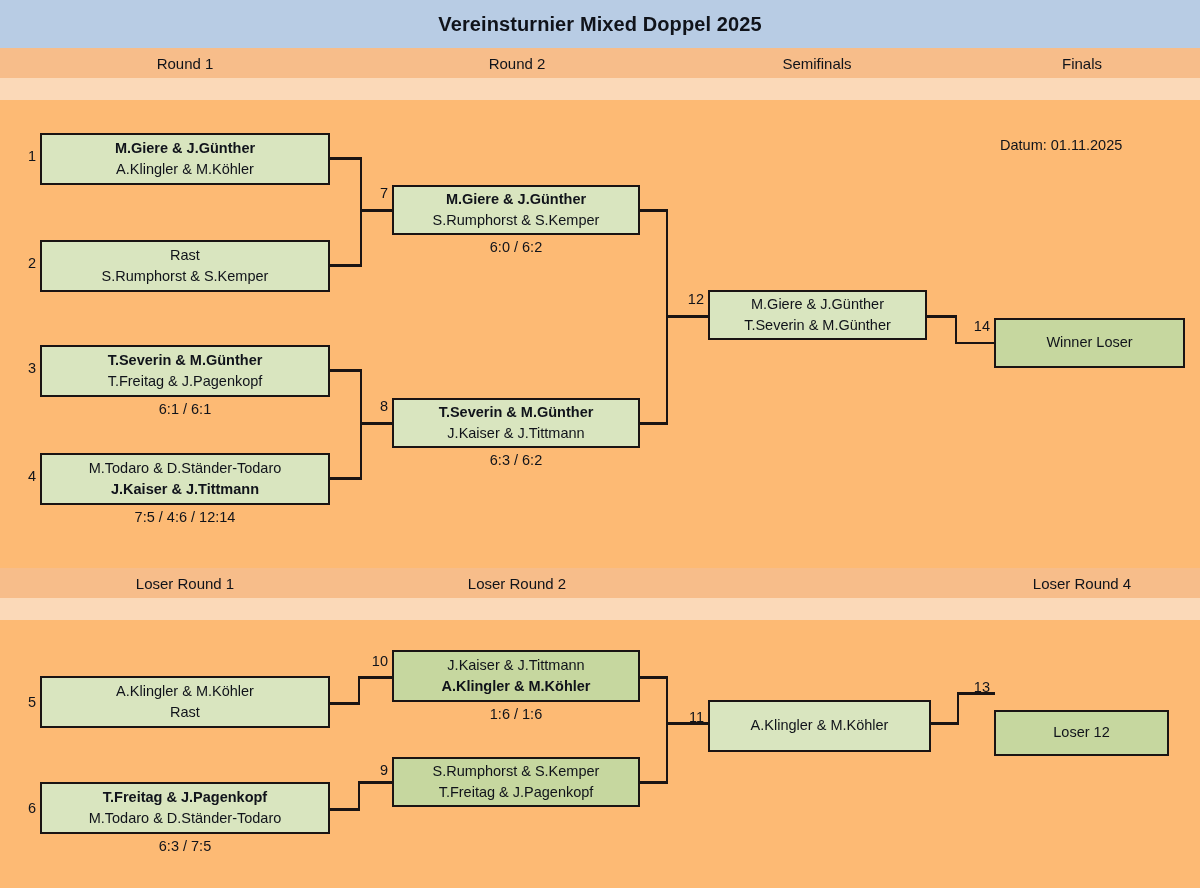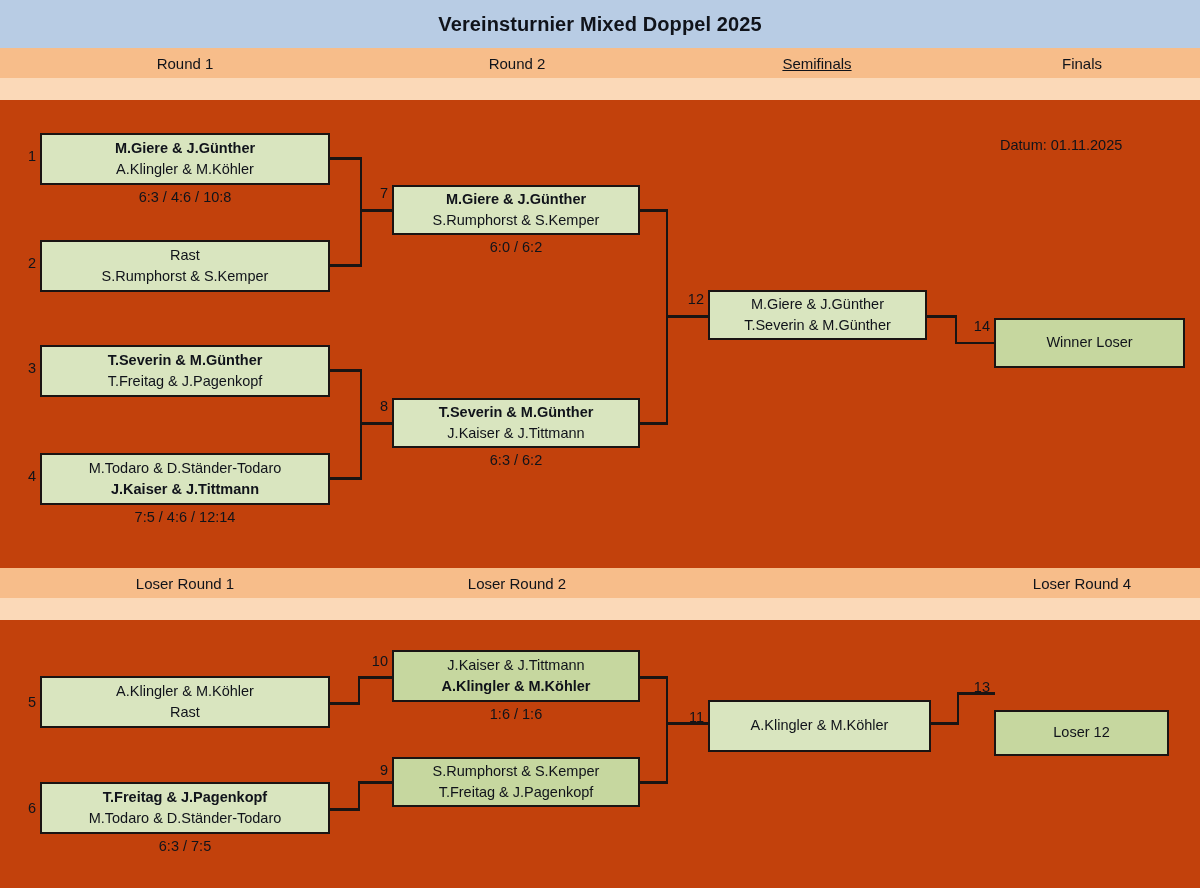--- a/index.html
+++ b/index.html
@@ -6,21 +6,21 @@
   html, body {
     margin: 0; padding: 0;
     width: 1200px; height: 888px;
     font-family: "Liberation Sans", sans-serif;
     overflow: hidden;
   }
   #page {
     position: relative;
     width: 1200px;
     height: 888px;
-    background: #c2410c;
+    background: #fdba74;
   }
 
   
   .title-banner {
     position: absolute; left: 0; top: 0;
     width: 1200px; height: 48px;
     background: #b8cce4;
     display: flex; align-items: center; justify-content: center;
   }
   .title-banner .title-text {
@@ -40,21 +40,21 @@
   }
   .band-pale {
     position: absolute; left: 0;
     width: 1200px; height: 22px;
     background: #fbd9b8;
   }
 
   
   .col0 { left: 60px;  width: 250px; }
   .col1 { left: 392px; width: 250px; text-align: right; }
-  .col2 { left: 692px; width: 250px; text-decoration: underline; }
+  .col2 { left: 692px; width: 250px; }
   .col3 { left: 957px; width: 250px; }
 
   
   .box {
     position: absolute;
     background: #d9e5bf;
     border: 2.5px solid #1a1413;
     display: flex;
     flex-direction: column;
     justify-content: center;
@@ -140,33 +140,33 @@
 
   <div class="ln h" style="left:927px; top:315px; width:30px;"></div>
   <div class="ln v" style="left:954.5px; top:315px; height:29px;"></div>
   <div class="ln h" style="left:954.5px; top:341.5px; width:40px;"></div>
 
   <div class="idx" style="left:16px; top:148px; width:20px;">1</div>
   <div class="box" style="left:40px; top:133px; width:290px; height:52px;">
     <span class="line win">M.Giere &amp; J.Günther</span>
     <span class="line">A.Klingler &amp; M.Köhler</span>
   </div>
-  <div class="score" style="left:40px; top:189px; width:290px;">6:3 / 4:6 / 10:8</div>
 
   <div class="idx" style="left:16px; top:255px; width:20px;">2</div>
   <div class="box" style="left:40px; top:240px; width:290px; height:52px;">
     <span class="line">Rast</span>
     <span class="line">S.Rumphorst &amp; S.Kemper</span>
   </div>
 
   <div class="idx" style="left:16px; top:360px; width:20px;">3</div>
   <div class="box" style="left:40px; top:345px; width:290px; height:52px;">
     <span class="line win">T.Severin &amp; M.Günther</span>
     <span class="line">T.Freitag &amp; J.Pagenkopf</span>
   </div>
+  <div class="score" style="left:40px; top:401px; width:290px;">6:1 / 6:1</div>
 
   <div class="idx" style="left:16px; top:468px; width:20px;">4</div>
   <div class="box" style="left:40px; top:453px; width:290px; height:52px;">
     <span class="line">M.Todaro &amp; D.Ständer-Todaro</span>
     <span class="line win">J.Kaiser &amp; J.Tittmann</span>
   </div>
   <div class="score" style="left:40px; top:509px; width:290px;">7:5 / 4:6 / 12:14</div>
 
   <div class="idx" style="left:368px; top:185px; width:20px;">7</div>
   <div class="box" style="left:392px; top:185px; width:248px; height:50px;">

